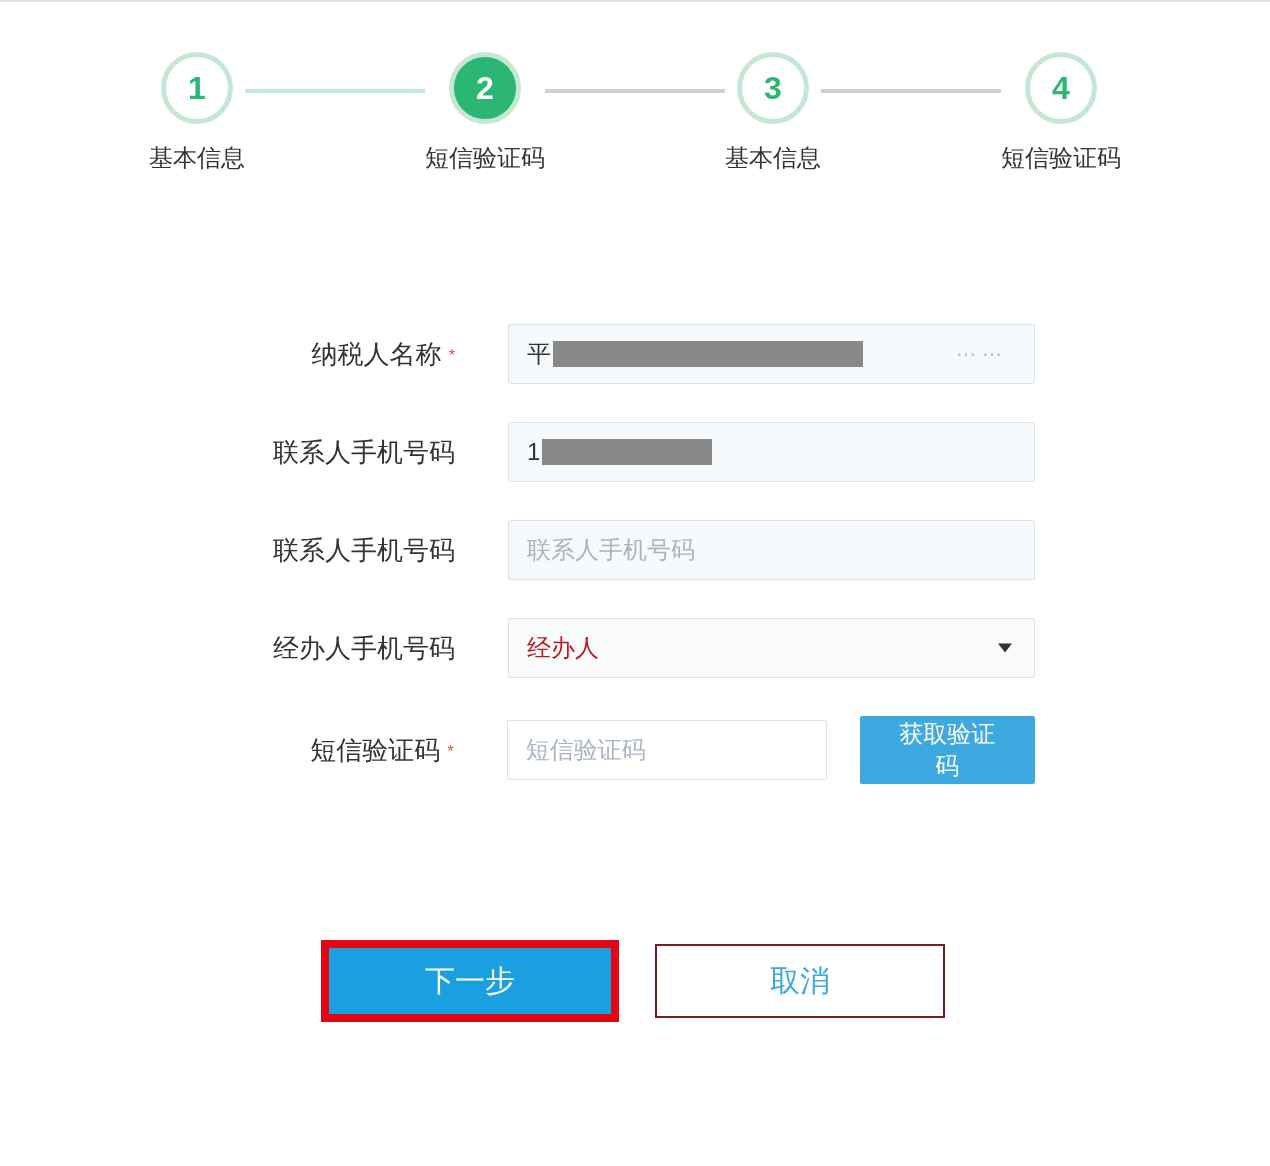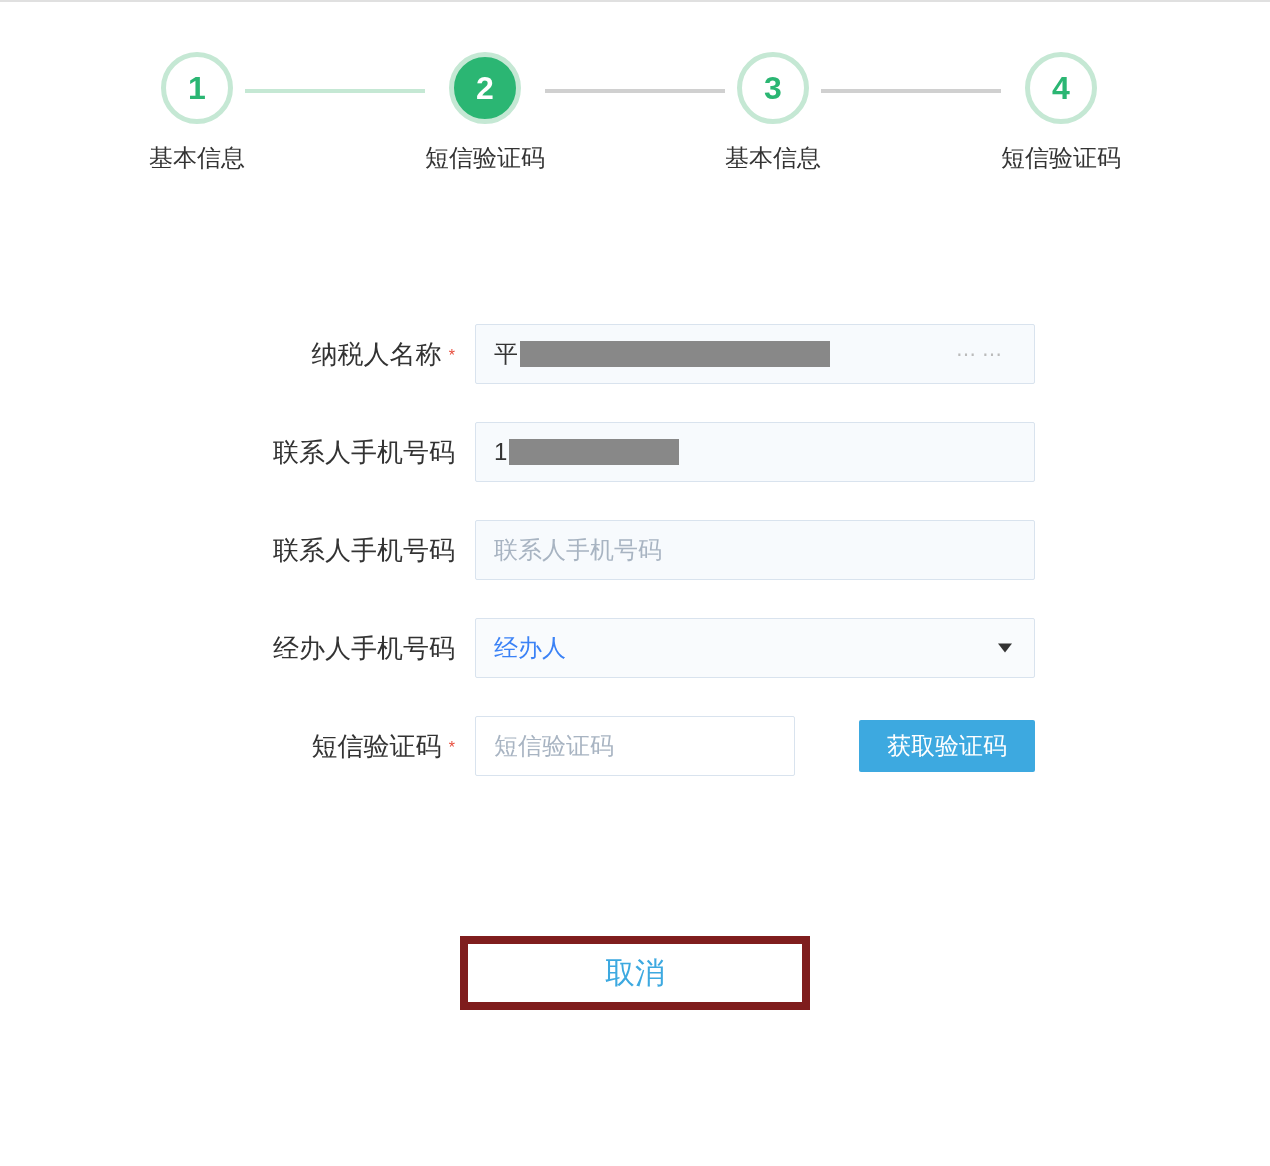--- a/index.html
+++ b/index.html
@@ -56,20 +56,21 @@
     }
     .connector.gray { background: #d0d0d0; }
     .form-area {
       width: 800px;
       margin: 120px auto 0;
     }
     .form-row {
       display: flex;
       align-items: center;
       margin-bottom: 38px;
+      gap: 33px;
     }
     .form-label {
       width: 240px;
       text-align: right;
       font-size: 26px;
       color: #333;
       padding-right: 20px;
       white-space: nowrap;
     }
     .required {
@@ -88,21 +89,21 @@
       border-radius: 2px;
     }
     .form-input::placeholder { color: #a8b4c2; }
     .form-select {
       flex: 1;
       height: 60px;
       border: 1px solid #d9e3ee;
       background: #f9fbfd;
       padding: 0 18px;
       font-size: 24px;
-      color: #3b82f6;
+      color: #b91c1c;
       border-radius: 2px;
       position: relative;
       display: flex;
       align-items: center;
       cursor: pointer;
     }
     .select-arrow {
       position: absolute;
       right: 22px;
       top: 50%;
@@ -140,21 +141,21 @@
       padding-right: 8px;
     }
     .sms-row .form-input {
       flex: none;
       width: 320px;
       background: #fff;
       border: 1px solid #d9e3ee;
     }
     .get-code-btn {
       margin-left: auto;
-      height: 52px;
+      height: 68px;
       padding: 0 28px;
       background: #3da9e0;
       color: #fff;
       font-size: 24px;
       border: none;
       border-radius: 2px;
       cursor: pointer;
     }
     .action-row {
       display: flex;
@@ -167,26 +168,26 @@
       height: 74px;
       background: #1a9fe0;
       color: #fff;
       font-size: 30px;
       border: none;
       cursor: pointer;
       outline: 8px solid #e30613;
       outline-offset: -4px;
     }
     .btn-secondary {
-      width: 350px;
+      width: 290px;
       height: 74px;
       background: #fff;
       color: #3da9e0;
       font-size: 30px;
-      border: 8px solid #7f1d1d;
+      border: 2px solid #7f1d1d;
       cursor: pointer;
     }
   </style>
 </head>
 <body>
 
 <div class="stepper">
   <div class="step">
     <div class="step-circle inactive">1</div>
     <div class="step-label">基本信息</div>
@@ -246,16 +247,17 @@
   <div class="form-row sms-row">
     <div class="form-label">
       <span>短信验证码</span>
       <span class="required">*</span>
     </div>
     <input class="form-input" placeholder="短信验证码" style="">
     <button class="get-code-btn">获取验证码</button>
   </div>
 
   <div class="action-row">
+    <button class="btn-primary">下一步</button>
     <button class="btn-secondary">取消</button>
   </div>
 
 </div>
 
 </body></html>

